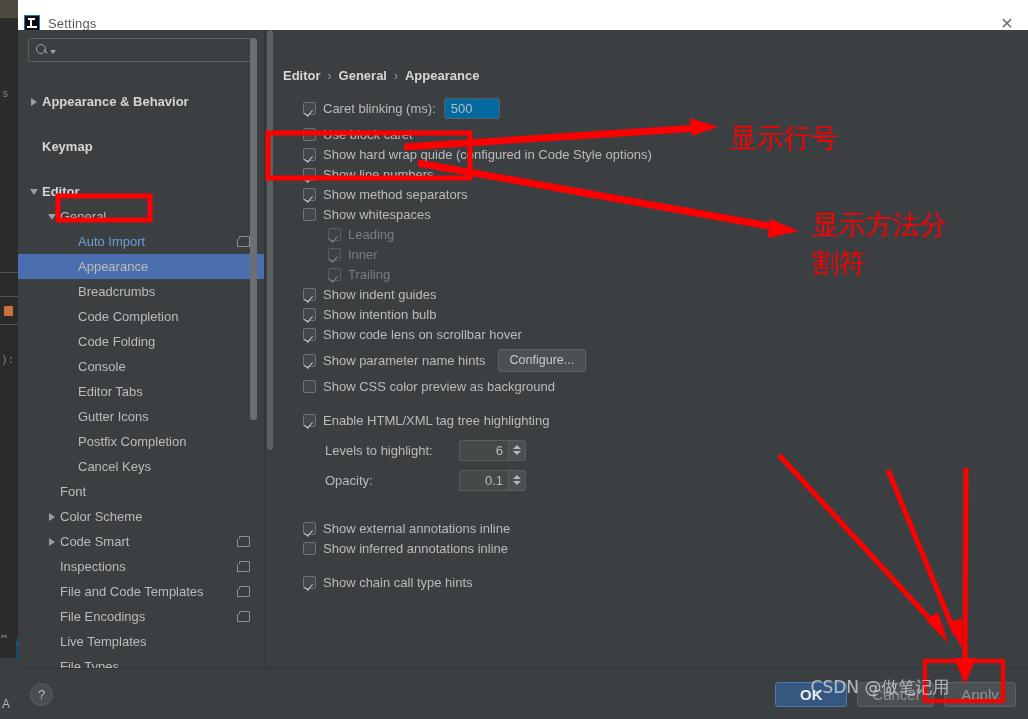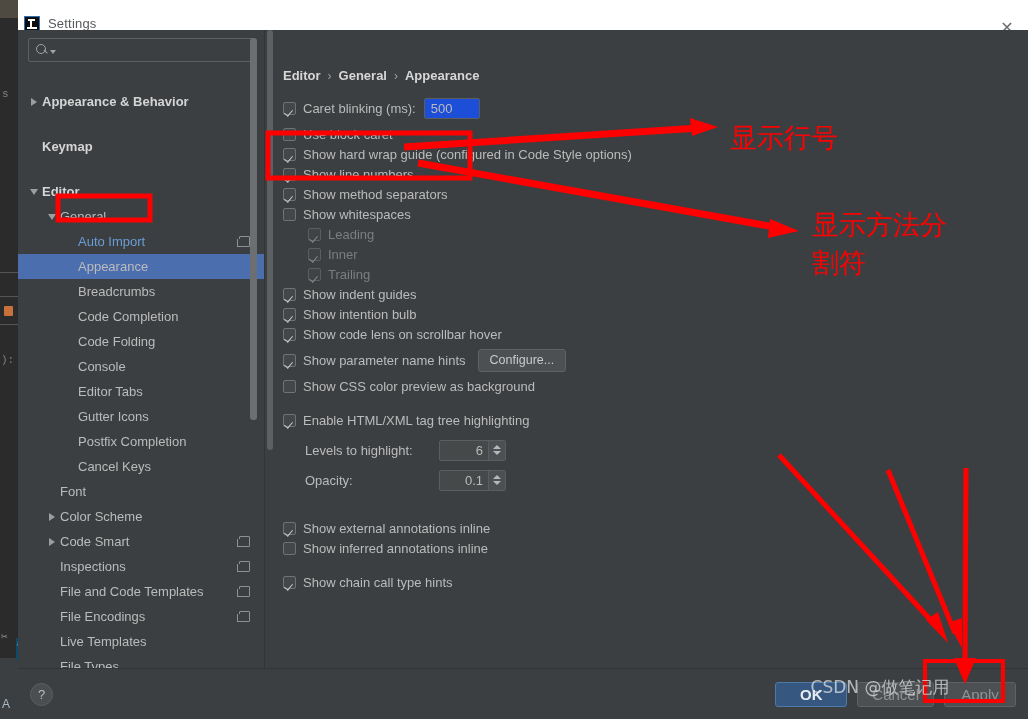--- a/index.html
+++ b/index.html
@@ -43,21 +43,21 @@
   }
 
   
   #settings-dialog {
     position: absolute; left: 18px; top: 0; width: 1010px; height: 719px;
     background: #3c3f41;
     display: flex; flex-direction: column;
   }
   .titlebar {
     height: 30px; background: #ffffff; flex: 0 0 30px;
-    display: flex; align-items: flex-start; padding: 16px 10px 0 6px;
+    display: flex; align-items: center; padding: 16px 10px 0 6px;
   }
   .ij-icon {
     width: 16px; height: 16px; flex: 0 0 16px;
     background: #0d0d0d; border: 1px solid #2f6fb5;
     position: relative; margin-right: 8px;
   }
   .ij-icon::before {
     content: ""; position: absolute; left: 3px; top: 2px;
     width: 7px; height: 2px; background: #fff;
   }
@@ -163,21 +163,21 @@
   .breadcrumb {
     position: absolute; left: 18px; top: 38px;
     font-size: 13px; font-weight: bold; color: #d7d7d7;
     display: flex; align-items: center; gap: 7px;
   }
   .breadcrumb .sep { color: #9a9ea1; font-weight: normal; font-size: 12px; }
 
   .opts { position: absolute; left: 18px; top: 68px; right: 10px; }
   .crow {
     display: flex; align-items: center; height: 20px;
-    font-size: 13px; color: #bbbbbb; white-space: nowrap;
+    font-size: 13px; color: #bbbbbb; white-space: nowrap; margin-left: 20px;
   }
   .crow.indent2 { padding-left: 25px; }
   .crow.dim { color: #7a7e80; }
   .gap6 { height: 6px; }
   .gap10 { height: 10px; }
   .gap14 { height: 14px; }
 
   .cb {
     width: 13px; height: 13px; flex: 0 0 13px;
     border: 1px solid #6f7376; border-radius: 2px;
@@ -189,21 +189,21 @@
     border-right: 1.8px solid #c8ccce; border-bottom: 1.8px solid #c8ccce;
     transform: rotate(40deg);
   }
   .cb.disabled { border-color: #5a5e60; background: #3f4345; }
   .cb.disabled.checked::after {
     border-right-color: #85898b; border-bottom-color: #85898b;
   }
   .clabel { cursor: default; }
 
   .txtfield {
-    height: 21px; background: #1d4ed8; border: 1px solid #5a5e60;
+    height: 21px; background: #0369a1; border: 1px solid #5a5e60;
     border-radius: 2px; color: #bbbbbb; font-size: 13px;
     display: flex; align-items: center; padding: 0 6px; margin-left: 8px;
     width: 56px;
   }
   .spinner {
     display: flex; align-items: stretch; margin-left: 8px;
     border: 1px solid #5a5e60; border-radius: 2px; overflow: hidden; height: 21px;
   }
   .spinner .sv {
     width: 48px; background: #45494a; color: #bbbbbb; font-size: 13px;

